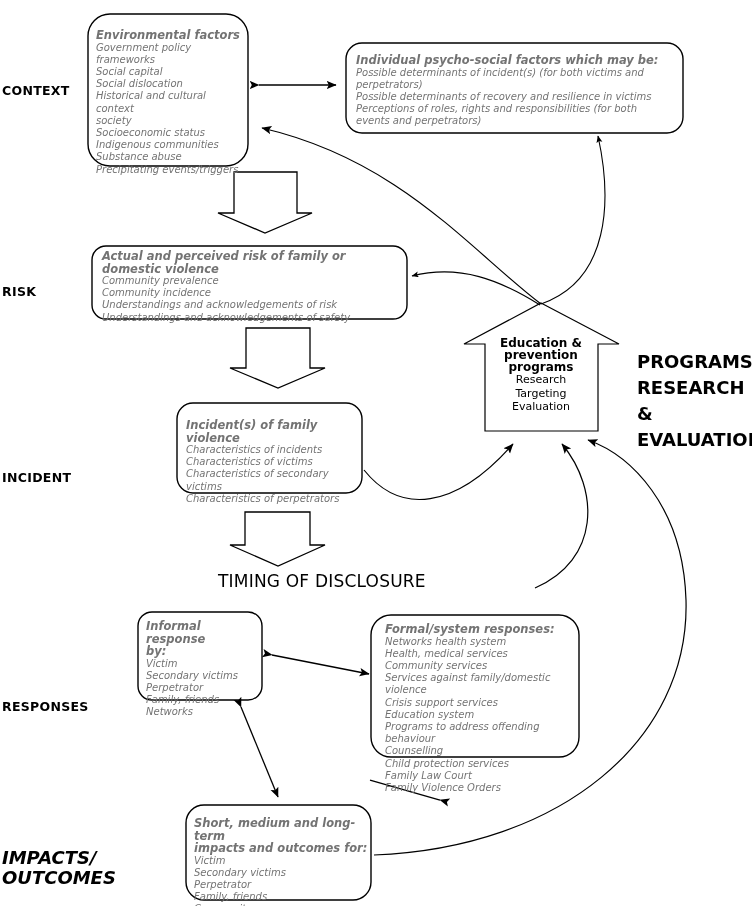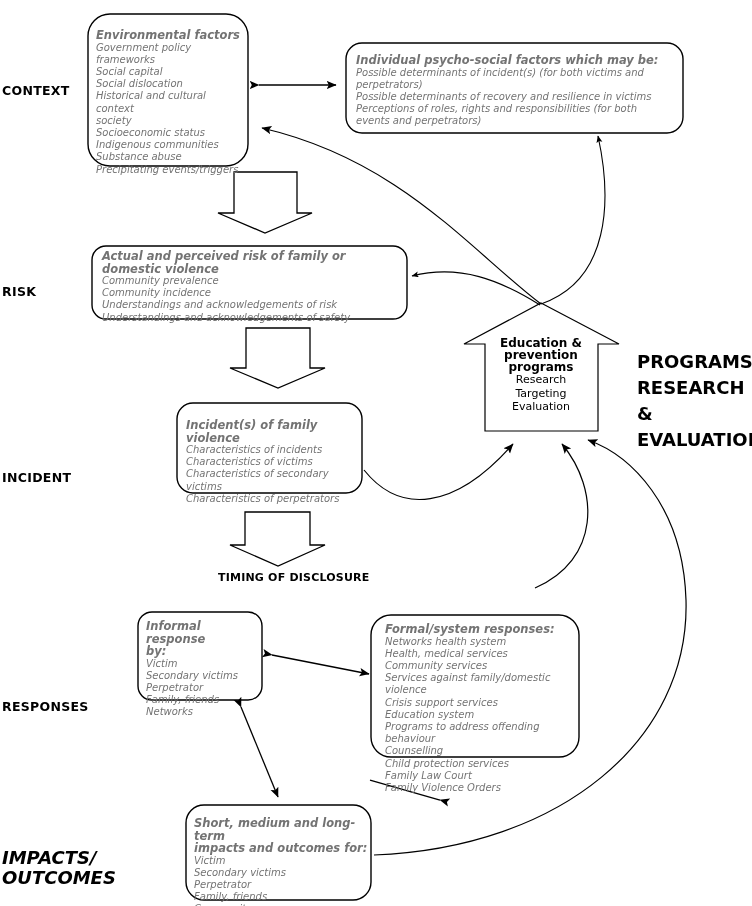--- a/index.html
+++ b/index.html
@@ -6,21 +6,21 @@
   body{width:752px;height:906px;font-family:"DejaVu Sans","Liberation Sans",sans-serif;color:#000;}
   #stage{position:relative;width:752px;height:906px;overflow:hidden;background:#fff;}
   svg.layer{position:absolute;left:0;top:0;width:752px;height:906px;}
   .stage-label{position:absolute;font-weight:bold;font-size:12.5px;letter-spacing:0.3px;color:#000;white-space:pre;}
   .boxtext{position:absolute;color:#737373;font-style:italic;}
   .boxtext .ttl{font-weight:bold;font-size:11.5px;line-height:12.5px;display:block;}
   .boxtext .itm{font-weight:normal;font-size:10px;line-height:12.2px;display:block;}
   .prog{position:absolute;text-align:center;width:120px;}
   .prog .ttl{font-weight:bold;font-size:12px;line-height:12px;display:block;}
   .prog .itm{font-weight:normal;font-size:11px;line-height:13.5px;display:block;}
-  .disclosure{position:absolute;font-weight:bold;font-size:11px;letter-spacing:0.2px;}
+  .disclosure{position:absolute;font-weight:normal;font-size:17px;letter-spacing:0.2px;}
   .pre-label{position:absolute;font-weight:bold;font-size:18px;line-height:20px;}
 </style>
 </head>
 <body>
 
 <div id="stage">
 
   <svg class="layer" viewBox="0 0 752 906">
     <defs>
       <marker id="solidhead" markerWidth="11" markerHeight="11" refX="9.4" refY="4.2" orient="auto" markerUnits="userSpaceOnUse">

